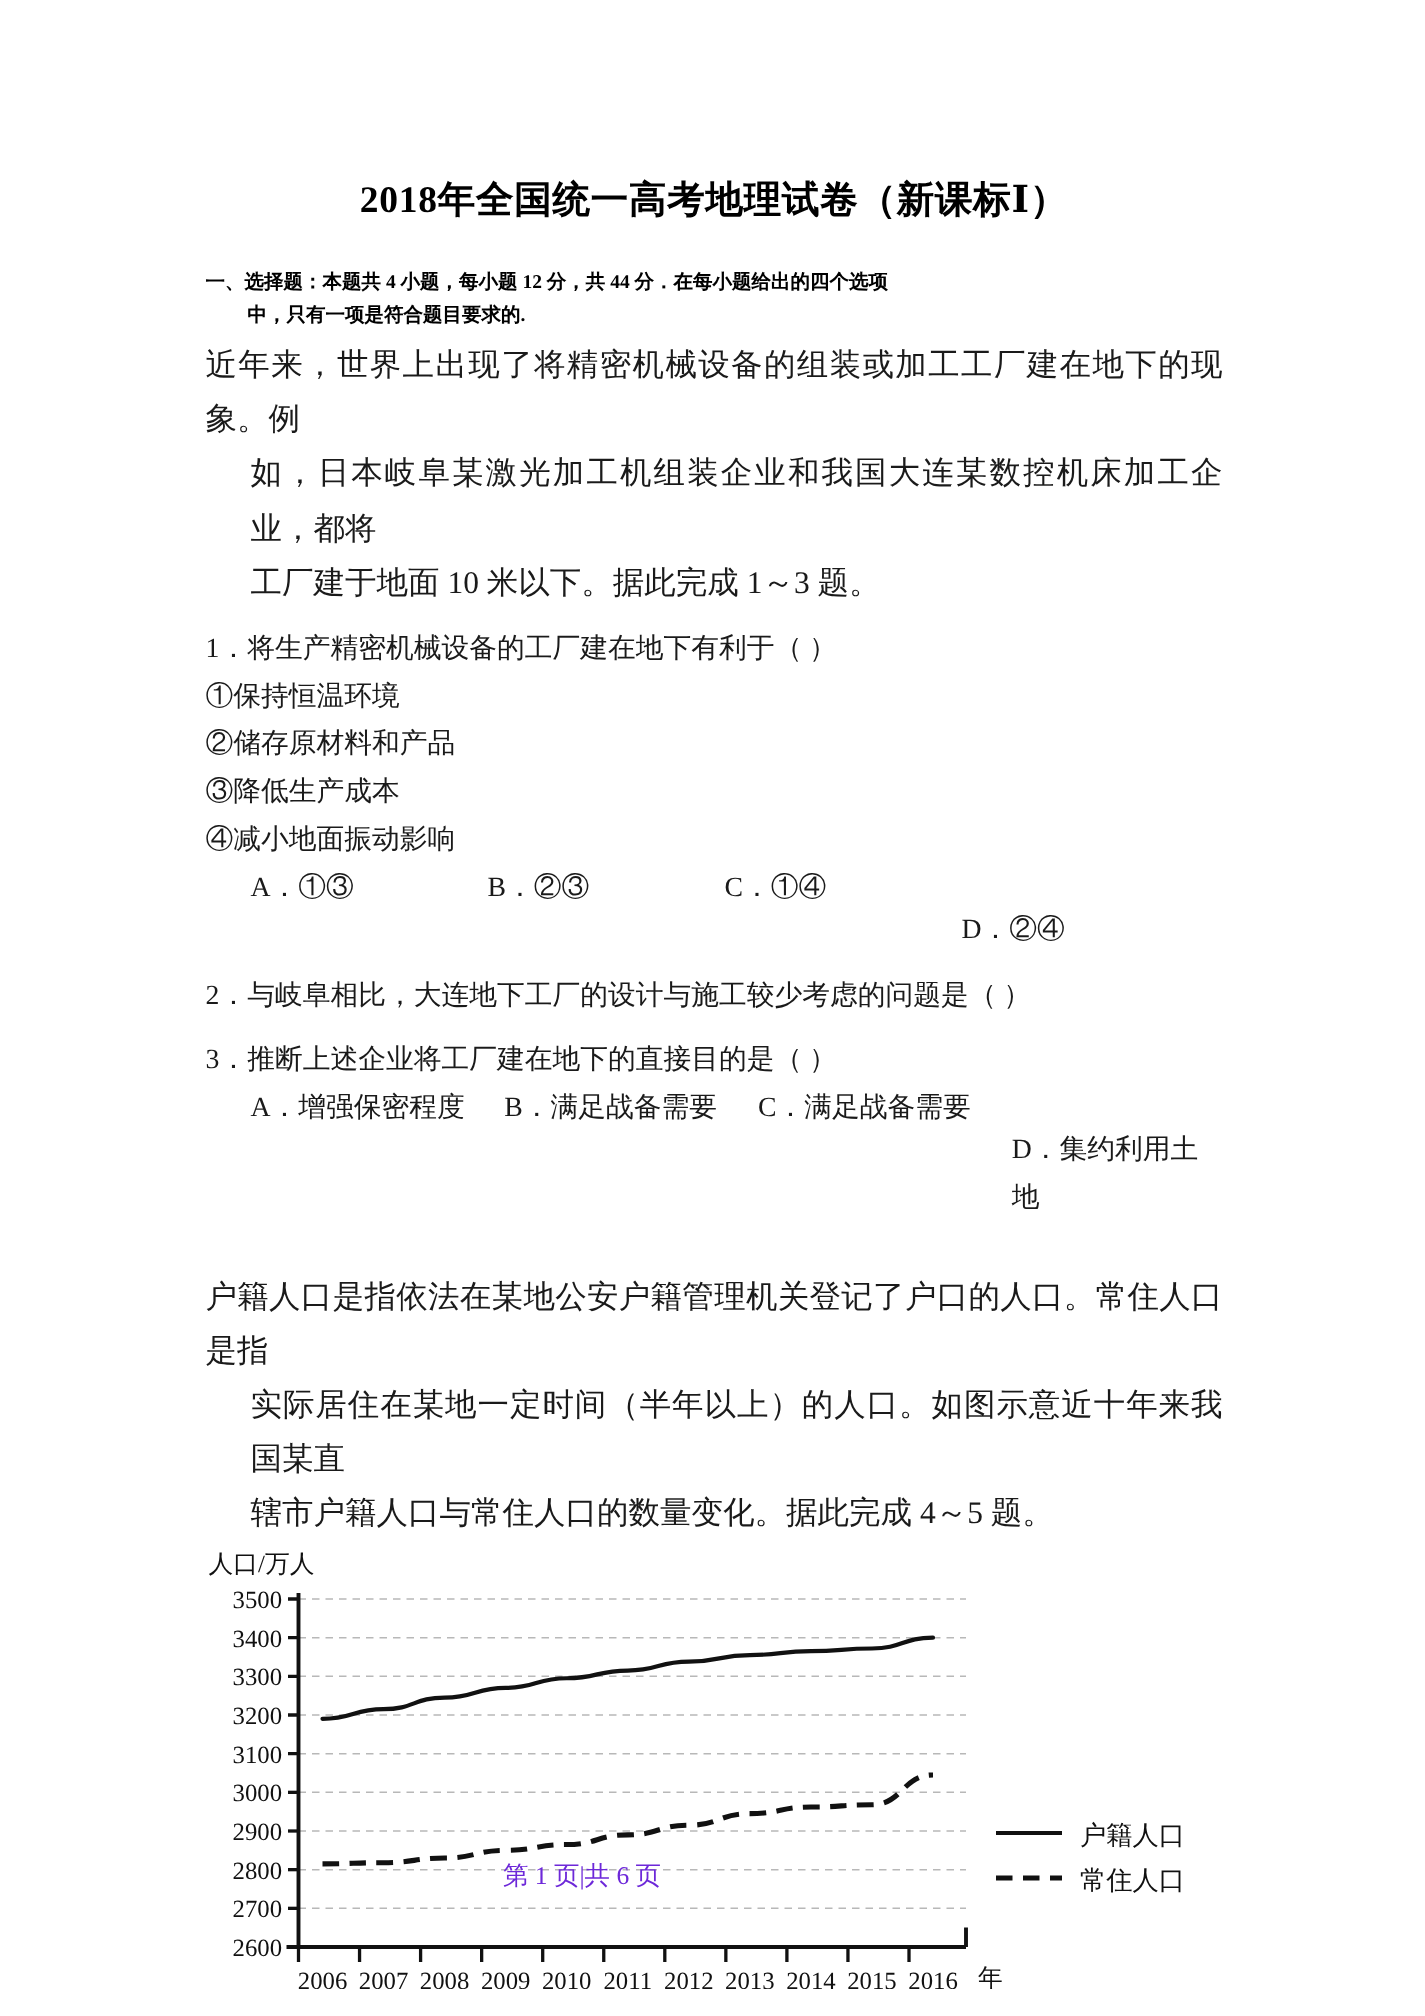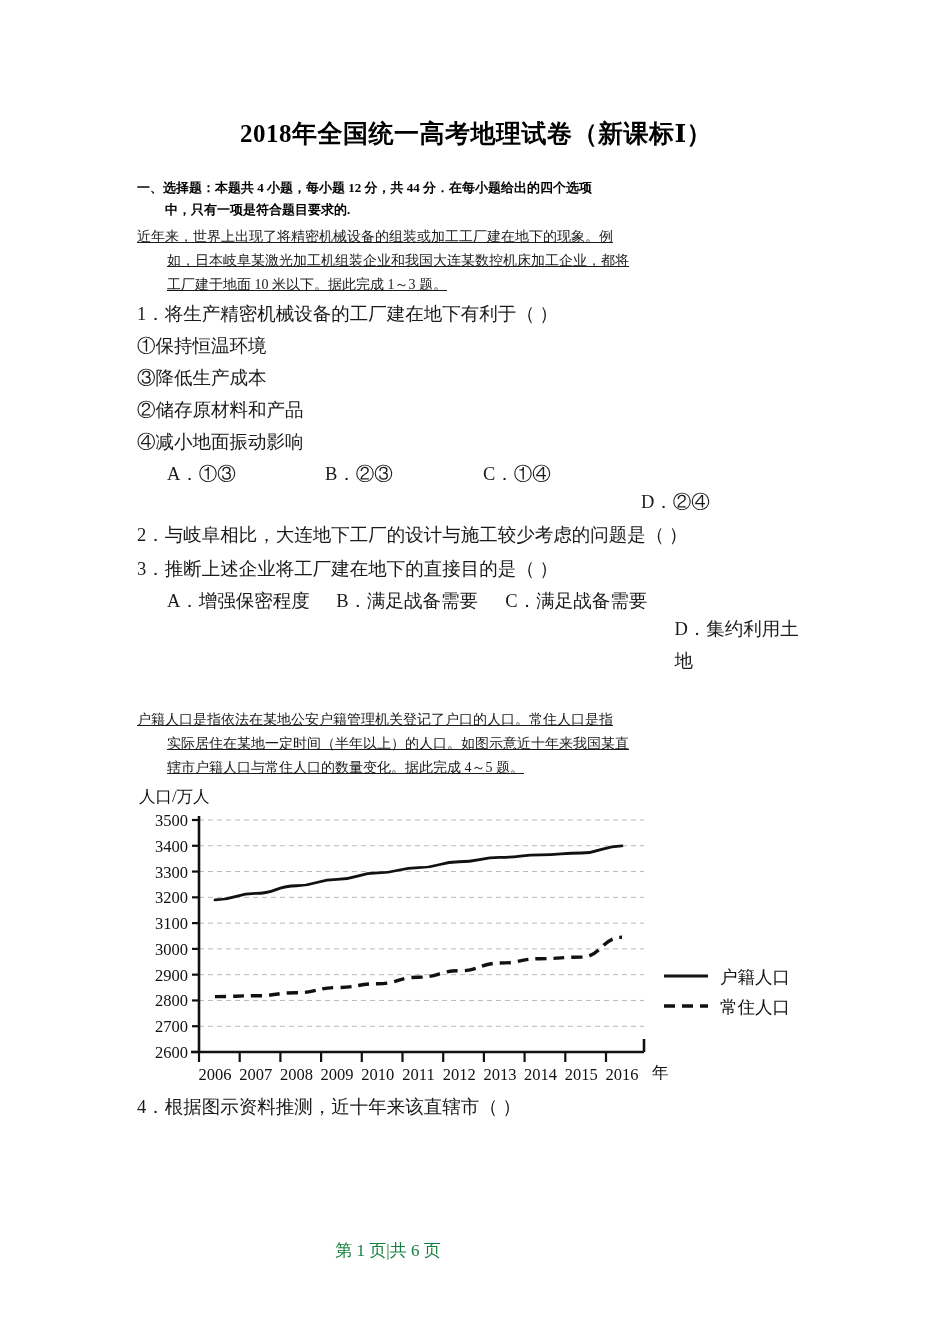--- a/index.html
+++ b/index.html
@@ -53,39 +53,38 @@
     display: block;
     text-indent: 0;
     padding-left: 28px;
   }
   .section-heading .first {
     padding-left: 0;
   }
 
   
   .passage {
-    font-size: 14px;
+    font-size: 21px;
     line-height: 1.72;
     margin-top: 4px;
     text-align: justify;
-    text-decoration: underline;
   }
   .passage .ln {
     display: block;
     padding-left: 30px;
   }
   .passage .ln.first {
     padding-left: 0;
   }
 
   
   .question {
     font-size: 18.5px;
     line-height: 1.72;
-    margin-top: 2px;
+    margin-top: 12px;
   }
   .opt-line {
     font-size: 18.5px;
     line-height: 1.72;
     padding-left: 30px;
     display: flex;
   }
   .opt-line.wide .opt { width: 158px; }
   .opt-line.tight .opt { width: 172px; }
   .opt-line .opt:last-child { width: auto; margin-top: 28px; }
@@ -109,21 +108,21 @@
   .figure svg { display: block; }
 
   
   .footer {
     position: absolute;
     left: 0;
     top: 1239px;
     width: 776px;
     text-align: center;
     font-size: 17px;
-    color: #15803d;
+    color: #6d28d9;
   }
 </style>
 </head>
 <body>
 
 <div class="page">
   <div class="content">
 
     <h1 class="doc-title">2018年全国统一高考地理试卷（新课标Ⅰ）</h1>
 
@@ -133,22 +132,22 @@
     </div>
 
     <div class="passage">
       <span class="ln first">近年来，世界上出现了将精密机械设备的组装或加工工厂建在地下的现象。例</span>
       <span class="ln">如，日本岐阜某激光加工机组装企业和我国大连某数控机床加工企业，都将</span>
       <span class="ln">工厂建于地面 10 米以下。据此完成 1～3 题。</span>
     </div>
 
     <div class="question">1．将生产精密机械设备的工厂建在地下有利于（        ）</div>
     <div class="sub-item">①保持恒温环境</div>
+    <div class="sub-item">②储存原材料和产品</div>
     <div class="sub-item">③降低生产成本</div>
-    <div class="sub-item">②储存原材料和产品</div>
     <div class="sub-item">④减小地面振动影响</div>
     <div class="opt-line wide">
       <span class="opt">A．①③</span>
       <span class="opt">B．②③</span>
       <span class="opt">C．①④</span>
       <span class="opt">D．②④</span>
     </div>
 
     <div class="question">2．与岐阜相比，大连地下工厂的设计与施工较少考虑的问题是（        ）</div>
 

